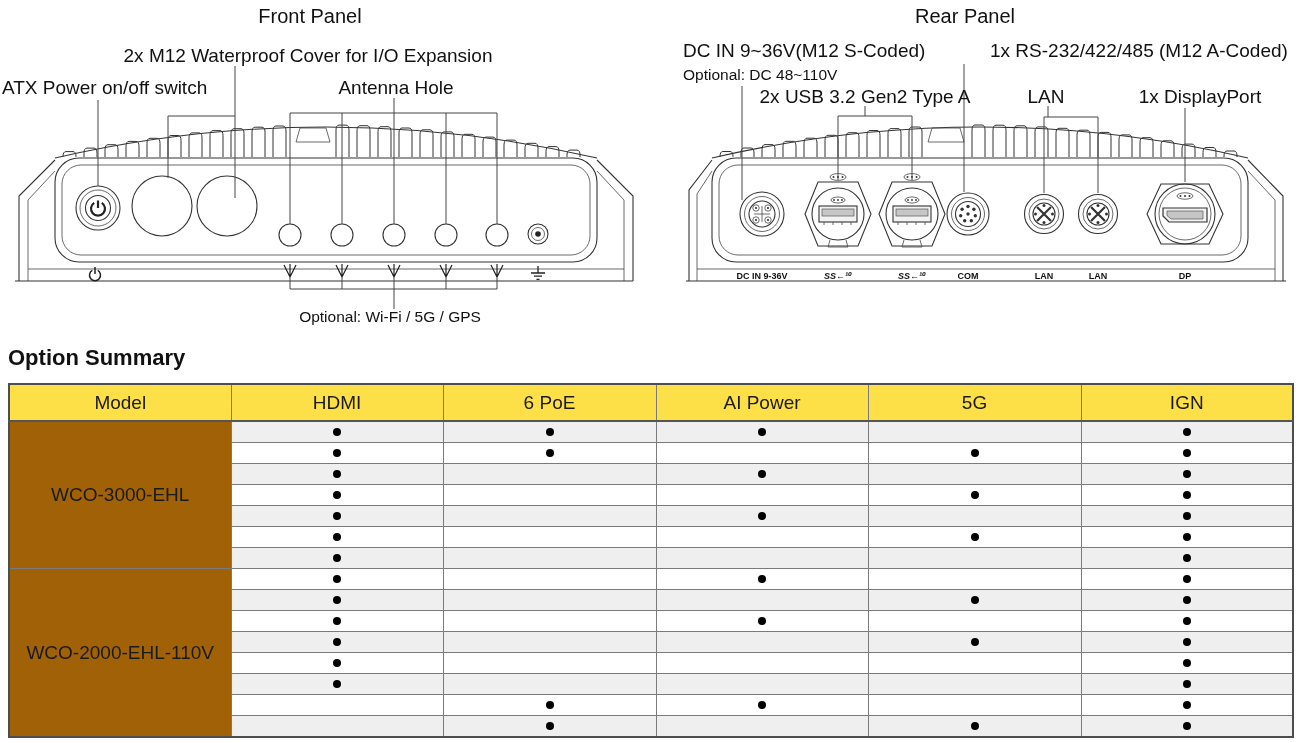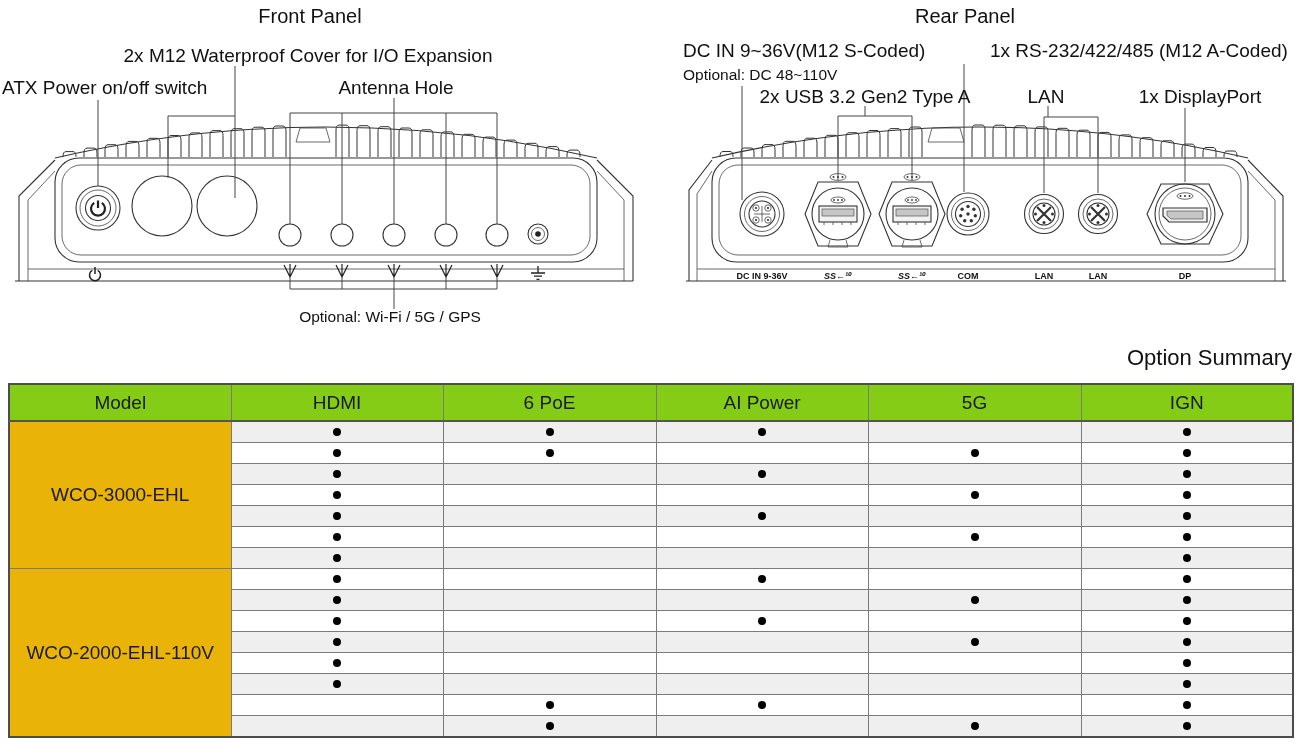--- a/index.html
+++ b/index.html
@@ -9,30 +9,30 @@
   #diagram .line{fill:none;stroke:#333;stroke-width:1.1;}
   #diagram .thin{fill:none;stroke:#444;stroke-width:0.8;}
   #diagram .callout{fill:none;stroke:#444;stroke-width:1;}
   #diagram .fins path{fill:none;stroke:#333;stroke-width:1;}
   #diagram text{fill:#111;}
   .t-title{font-size:20px;}
   .t-label{font-size:19px;}
   .t-small{font-size:15.5px;}
   .t-port{font-size:9px;font-weight:bold;fill:#6e6e6e;}
   .t-port-usb{font-size:9px;font-weight:bold;font-style:italic;fill:#6e6e6e;}
-  #summary-title{position:absolute;left:8px;top:345px;width:1284px;text-align:right;
-                 font-size:22px;font-weight:normal;color:#111;}
+  #summary-title{position:absolute;left:8px;top:345px;width:1284px;text-align:left;
+                 font-size:22px;font-weight:bold;color:#111;}
   #option-table{position:absolute;left:8px;top:383px;width:1284px;border-collapse:collapse;
                 table-layout:fixed;border:2px solid #4d4d4d;}
   #option-table th,#option-table td{border:1px solid #7b7b7b;}
-  #option-table th{height:33px;font-weight:normal;font-size:19px;background:#84cc16;
+  #option-table th{height:33px;font-weight:normal;font-size:19px;background:#fde047;
                    border-bottom:2px solid #555;}
   .opt-cell{height:20px;text-align:center;vertical-align:middle;padding:0;line-height:0;}
   tr.stripe .opt-cell{background:#efefef;}
-  .model-cell{background:#eab308;text-align:center;vertical-align:middle;font-size:19px;margin-left:36px;}
+  .model-cell{background:#a16207;text-align:center;vertical-align:middle;font-size:19px;margin-left:36px;}
   .dot{display:inline-block;width:8px;height:8px;border-radius:50%;background:#000;}
 </style>
 </head>
 <body>
 
 <svg id="diagram" width="1300" height="345" viewBox="0 0 1300 345">
 
   <g>
 
     <path class="line" d="M55,160 L19,196 L19,281"></path>

